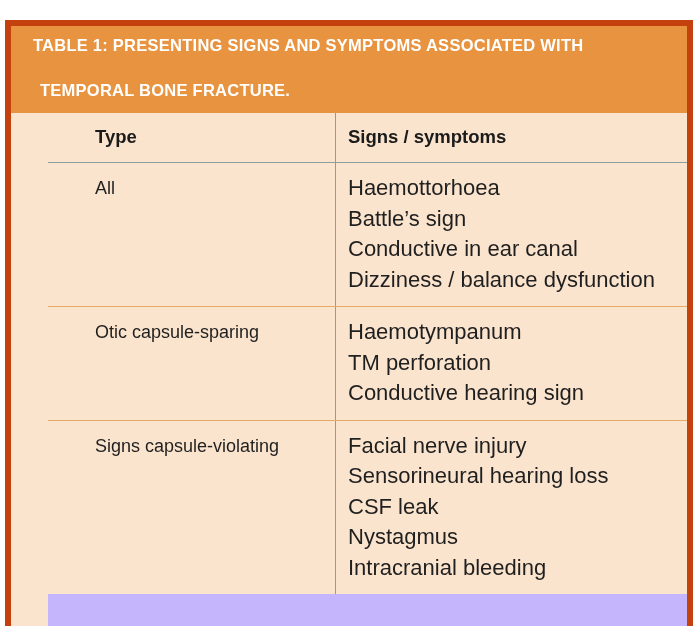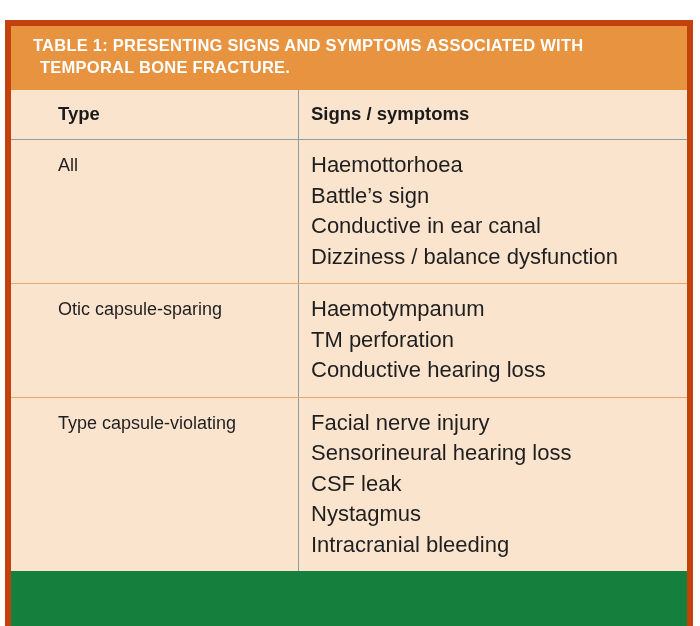--- a/index.html
+++ b/index.html
@@ -40,28 +40,30 @@
     font-family: "Liberation Sans", sans-serif;
     font-weight: bold;
     font-size: 16.5px;
     letter-spacing: 0.25px;
     line-height: 1.33;
     text-transform: uppercase;
     white-space: nowrap;
   }
   .title-line.second {
     padding-left: 7px;
+    margin-top: 23px;
   }
 
   
   .table-grid {
     flex: 1 1 auto;
     display: flex;
     flex-direction: column;
-    background: #15803d;
+    background: #c4b5fd;
+    margin-left: 37px;
   }
 
   .trow {
     display: flex;
     flex-direction: row;
     align-items: stretch;
     background: #fbe4ce;
   }
 
   .trow.header-row {
@@ -162,27 +164,27 @@
       </div>
     </div>
 
     <div class="trow body-row">
       <div class="cell-type">
         <span class="type-label">Otic capsule-sparing</span>
       </div>
       <div class="cell-symptoms">
         <span class="symptom-item">Haemotympanum</span>
         <span class="symptom-item">TM perforation</span>
-        <span class="symptom-item">Conductive hearing loss</span>
+        <span class="symptom-item">Conductive hearing sign</span>
       </div>
     </div>
 
     <div class="trow body-row">
       <div class="cell-type">
-        <span class="type-label">Type capsule-violating</span>
+        <span class="type-label">Signs capsule-violating</span>
       </div>
       <div class="cell-symptoms">
         <span class="symptom-item">Facial nerve injury</span>
         <span class="symptom-item">Sensorineural hearing loss</span>
         <span class="symptom-item">CSF leak</span>
         <span class="symptom-item">Nystagmus</span>
         <span class="symptom-item">Intracranial bleeding</span>
       </div>
     </div>
 

